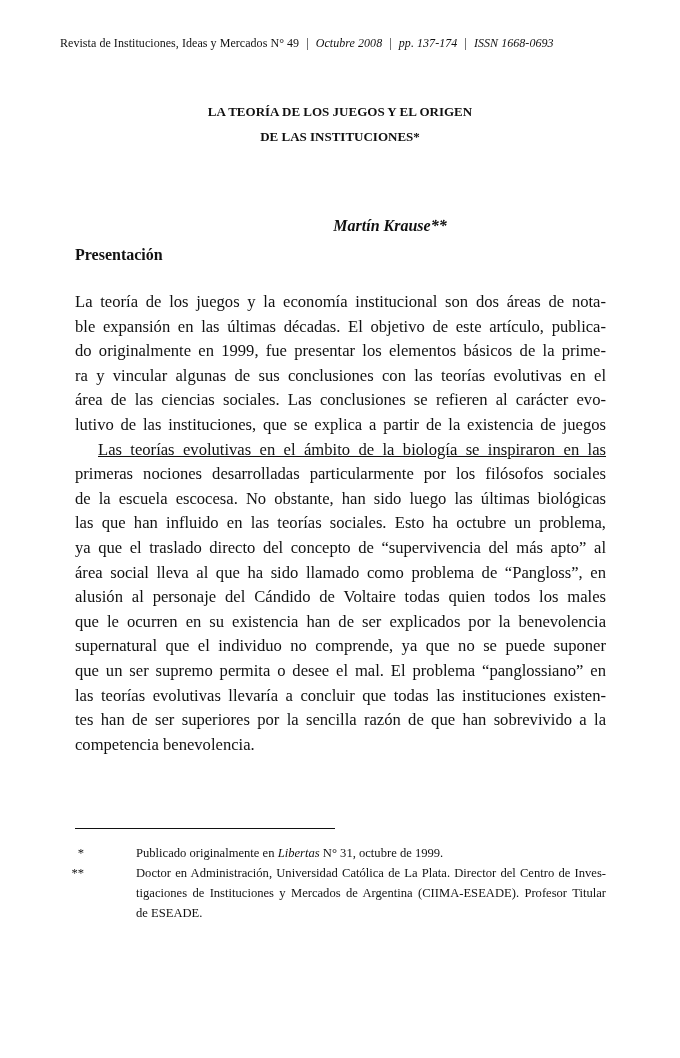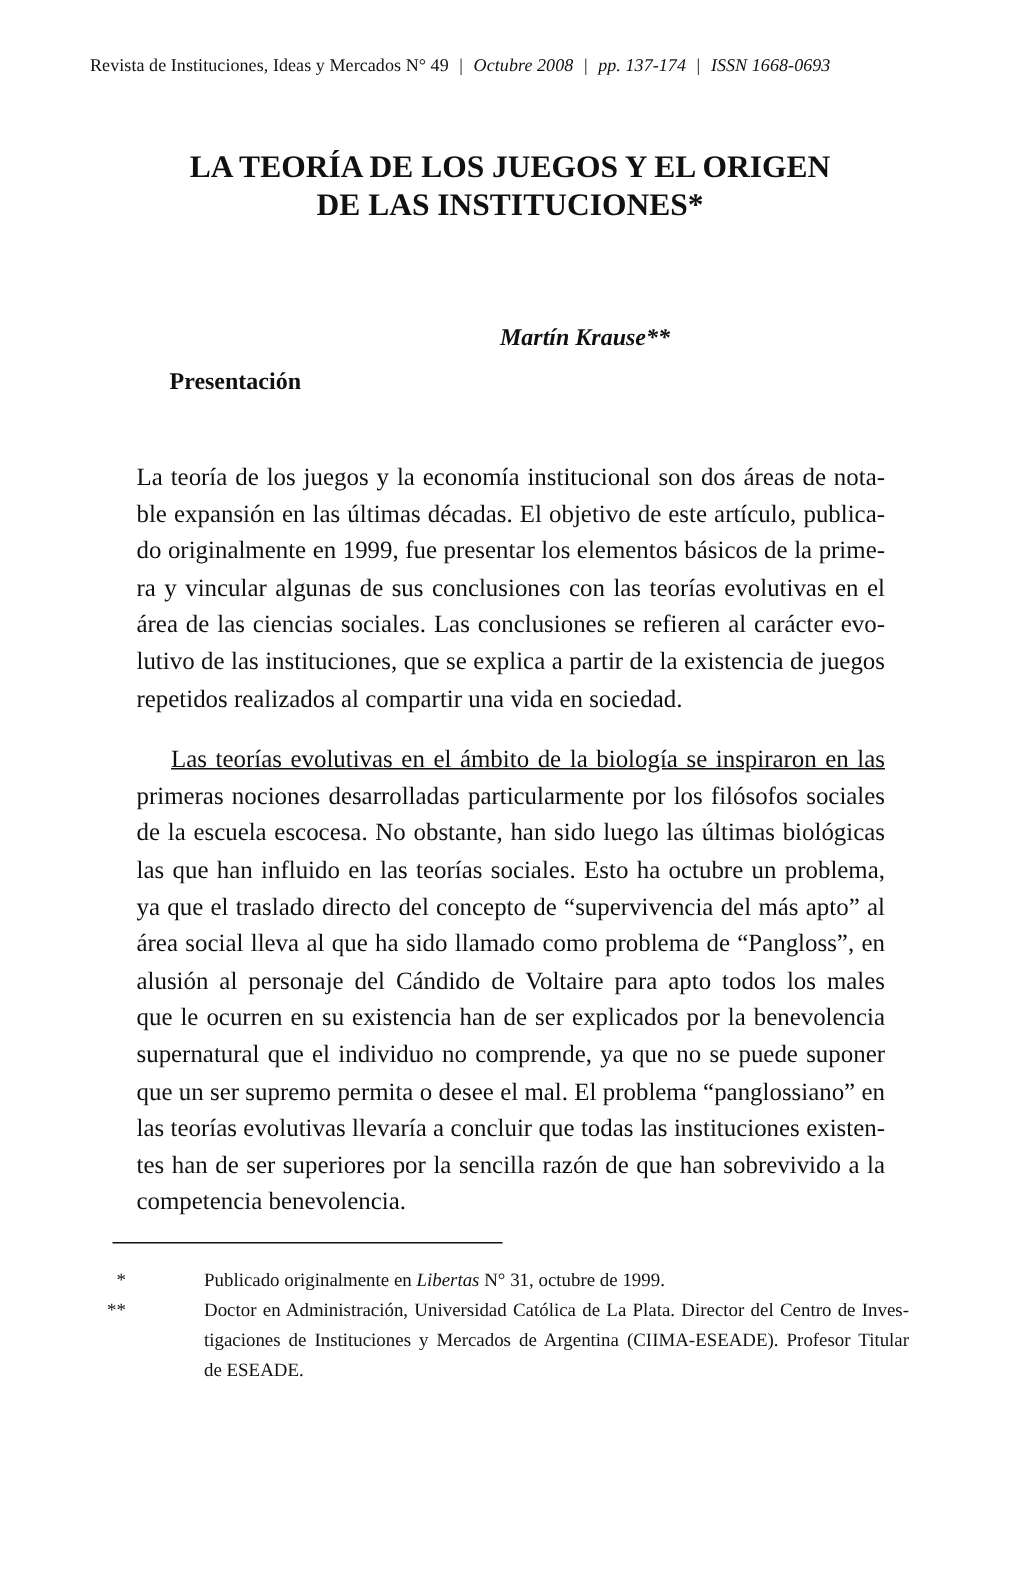--- a/index.html
+++ b/index.html
@@ -3,27 +3,27 @@
 <meta charset="utf-8">
 <style>
   html, body { margin: 0; padding: 0; background: #ffffff; }
   body { width: 680px; height: 1058px; position: relative; overflow: hidden;
          font-family: "Liberation Serif", "DejaVu Serif", serif; color: #111111; }
   .running-head { position: absolute; left: 60px; width: 560px; top: 36px;
          text-align: left; font-size: 12px; letter-spacing: 0.05px; white-space: nowrap; }
   .running-head .it { font-style: italic; }
   .running-head .sep { margin: 0 4px; }
   .title { position: absolute; left: 0; width: 680px; top: 99px; text-align: center;
-         font-weight: bold; font-size: 21px; line-height: 25px; }
+         font-weight: bold; font-size: 13px; line-height: 25px; }
   .author { position: absolute; left: 240px; width: 300px; top: 173px; text-align: center;
          font-style: italic; font-weight: bold; font-size: 16px; margin-top: 44px; }
-  .section-heading { position: absolute; left: 75px; top: 246px; font-weight: bold; font-size: 16px; margin-left: 38px; }
+  .section-heading { position: absolute; left: 75px; top: 246px; font-weight: bold; font-size: 16px; }
   .body-text { position: absolute; left: 75px; width: 531px; top: 290px;
          font-size: 16.6px; line-height: 24.6px; }
-  .body-text p { margin: 16px; text-align: justify; }
+  .body-text p { margin: 0; text-align: justify; }
   .body-text .line { display: block; text-align: justify; text-align-last: justify; white-space: nowrap; height: 24.6px; }
   .body-text .line.last { text-align-last: left; }
   .body-text .indent { padding-left: 23px; text-decoration: underline; }
   .rule { position: absolute; left: 75px; top: 828px; width: 260px; border-top: 1px solid #111; height: 0; }
   .footnotes { position: absolute; left: 60px; top: 843px; width: 546px; font-size: 12.6px; line-height: 20px; }
   .fn { display: flex; }
   .fn-mark { width: 32px; text-align: right; padding-right: 8px; flex: none; box-sizing: border-box; }
   .fn-text { flex: 1; margin-left: 44px; }
   .fn-text .line { display: block; white-space: nowrap; text-align: justify; text-align-last: justify; }
   .fn-text .line.last { text-align-last: left; }
@@ -52,30 +52,29 @@
 <div class="section-heading">Presentación</div>
 
 <div class="body-text">
   <p>
     <span class="line">La teoría de los juegos y la economía institucional son dos áreas de nota-</span>
     <span class="line">ble expansión en las últimas décadas. El objetivo de este artículo, publica-</span>
     <span class="line">do originalmente en 1999, fue presentar los elementos básicos de la prime-</span>
     <span class="line">ra y vincular algunas de sus conclusiones con las teorías evolutivas en el</span>
     <span class="line">área de las ciencias sociales. Las conclusiones se refieren al carácter evo-</span>
     <span class="line">lutivo de las instituciones, que se explica a partir de la existencia de juegos</span>
-    <span class="line last">repetidos realizados al compartir una vida en sociedad.</span>
   </p>
   <p>
     <span class="line indent">Las teorías evolutivas en el ámbito de la biología se inspiraron en las</span>
     <span class="line">primeras nociones desarrolladas particularmente por los filósofos sociales</span>
     <span class="line">de la escuela escocesa. No obstante, han sido luego las últimas biológicas</span>
     <span class="line">las que han influido en las teorías sociales. Esto ha octubre un problema,</span>
     <span class="line">ya que el traslado directo del concepto de “supervivencia del más apto” al</span>
     <span class="line">área social lleva al que ha sido llamado como problema de “Pangloss”, en</span>
-    <span class="line">alusión al personaje del Cándido de Voltaire para apto todos los males</span>
+    <span class="line">alusión al personaje del Cándido de Voltaire todas quien todos los males</span>
     <span class="line">que le ocurren en su existencia han de ser explicados por la benevolencia</span>
     <span class="line">supernatural que el individuo no comprende, ya que no se puede suponer</span>
     <span class="line">que un ser supremo permita o desee el mal. El problema “panglossiano” en</span>
     <span class="line">las teorías evolutivas llevaría a concluir que todas las instituciones existen-</span>
     <span class="line">tes han de ser superiores por la sencilla razón de que han sobrevivido a la</span>
     <span class="line last">competencia benevolencia.</span>
   </p>
 </div>
 
 <div class="rule"></div>

